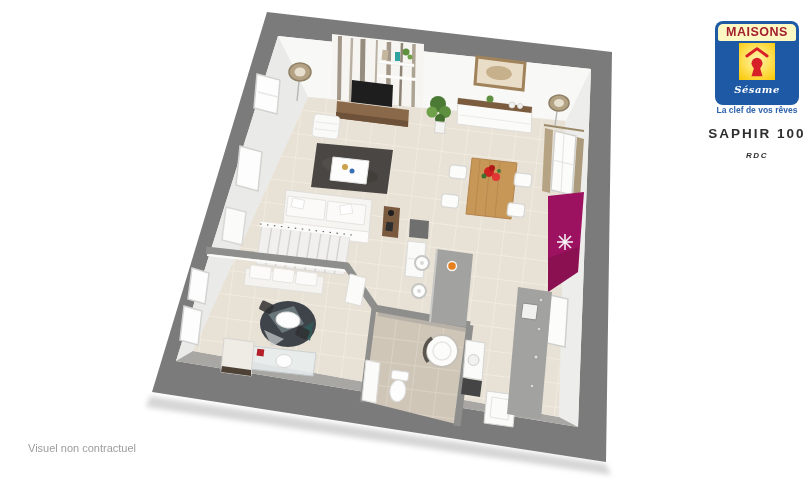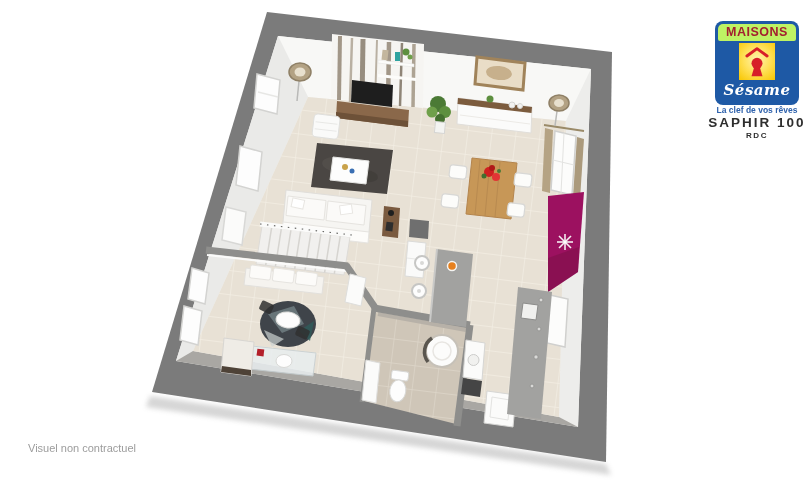--- a/index.html
+++ b/index.html
@@ -15,33 +15,33 @@
     font-family:"Liberation Sans", sans-serif;
   }
   .plan-svg{position:absolute;left:0;top:0;}
   
   .logo-block{position:absolute;left:706px;top:21px;width:102px;text-align:center;}
   .logo-box{
     width:84px;height:84px;margin:0 auto;background:var(--brand-blue);
     border-radius:8px;box-sizing:border-box;padding:3px 3px 0 3px;
   }
   .logo-brand{
-    background:#bef264;border-radius:5px 5px 2px 2px;height:17px;line-height:17px;
+    background:#fef9c3;border-radius:5px 5px 2px 2px;height:17px;line-height:17px;
     color:var(--brand-red);font-weight:bold;font-size:12.5px;letter-spacing:.5px;
   }
   .logo-keyhole{width:36px;height:37px;margin:2px auto 0 auto;
     background:radial-gradient(circle at 50% 45%, #fff3b0 0%, #ffe15a 48%, var(--logo-yellow) 100%);
     display:flex;align-items:center;justify-content:center;}
   .logo-script{
     color:#ffffff;font-family:"DejaVu Serif", serif;font-style:italic;font-weight:bold;
-    font-size:15px;line-height:20px;letter-spacing:.5px;
+    font-size:10px;line-height:20px;letter-spacing:.5px;
   }
   .logo-tagline{color:var(--tagline-blue);font-size:8.5px;font-weight:bold;}
-  .plan-title{color:var(--title-color);font-weight:bold;font-size:13.5px;letter-spacing:2px;}
-  .plan-level{margin-top:1px;color:var(--title-color);font-weight:bold;font-size:8px;letter-spacing:1.5px;}
+  .plan-title{margin-top:11px;color:var(--title-color);font-weight:bold;font-size:13.5px;letter-spacing:2px;}
+  .plan-level{margin-top:10px;color:var(--title-color);font-weight:bold;font-size:8px;letter-spacing:1.5px;font-style:italic;}
   
   .disclaimer{position:absolute;left:28px;top:442px;font-size:11px;color:var(--muted-gray);text-align:center;}
   
   .frame{fill:var(--frame-gray);} .floor{fill:var(--floor-beige);}
   .magenta{fill:var(--accent-magenta);} .bathfloor{fill:var(--bath-floor);}
   .wood{fill:var(--wood-brown);} .oak{fill:var(--table-oak);}
   .rug{fill:var(--rug-charcoal);} .counter{fill:var(--counter-gray);}
 </style>
 </head>
 <body>

